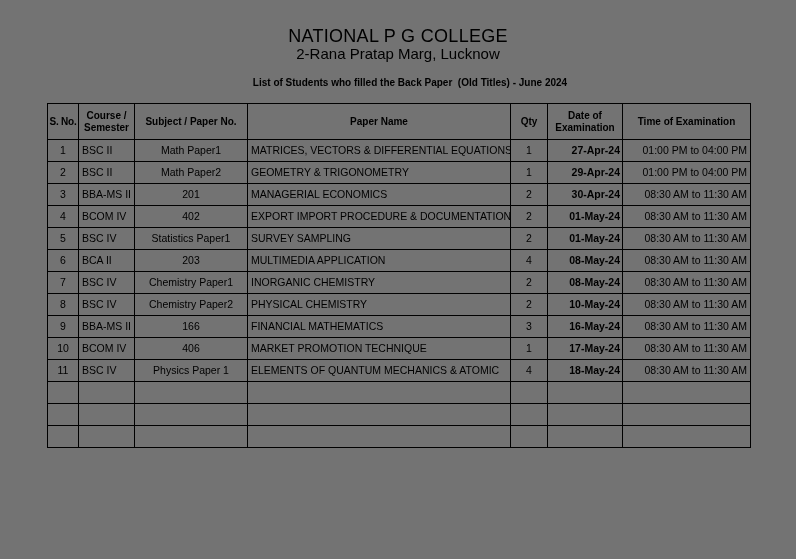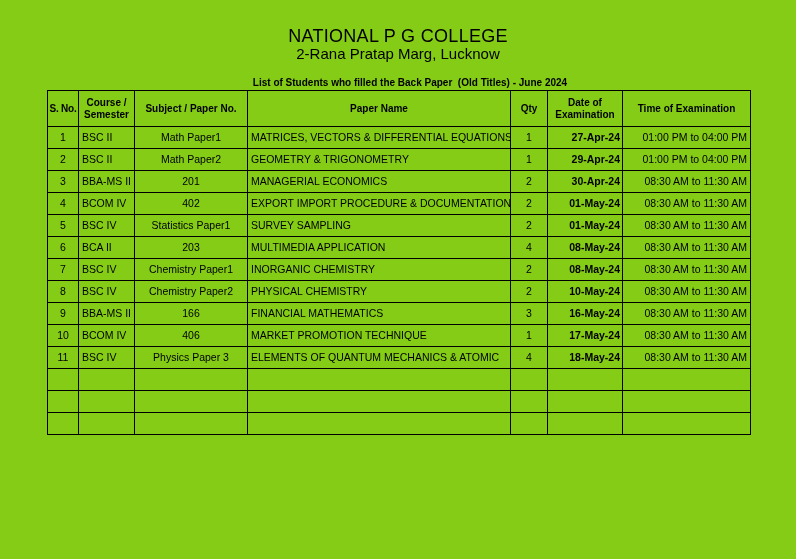--- a/index.html
+++ b/index.html
@@ -6,21 +6,21 @@
     margin: 0;
     padding: 0;
     background: #ffffff;
     font-family: "Liberation Sans", sans-serif;
     color: #000000;
   }
   .page {
     position: relative;
     width: 796px;
     height: 559px;
-    background: #84cc16;
+    background: #737373;
     overflow: hidden;
   }
   .doc-header { text-align: center; }
   .college-name {
     padding-top: 25px;
     font-size: 18px;
     line-height: 22px;
     letter-spacing: 0.3px;
   }
   .college-address {
@@ -29,21 +29,21 @@
   }
   .list-title {
     margin-top: 15px;
     font-size: 10px;
     line-height: 14px;
     font-weight: bold;
     white-space: pre-wrap;
     padding-left: 24px;
   }
   table.back-paper {
-    margin: 0 0 0 47px;
+    margin: 13px 0 0 47px;
     border-collapse: collapse;
     table-layout: fixed;
     width: 703px;
     font-size: 10.5px;
   }
   table.back-paper th,
   table.back-paper td {
     border: 1.5px solid #000000;
     padding: 0 2px;
     overflow: hidden;
@@ -201,21 +201,21 @@
           <td>BCOM IV</td>
           <td>406</td>
           <td>MARKET PROMOTION TECHNIQUE</td>
           <td>1</td>
           <td>17-May-24</td>
           <td>08:30 AM to 11:30 AM</td>
         </tr>
         <tr>
           <td>11</td>
           <td>BSC IV</td>
-          <td>Physics Paper 3</td>
+          <td>Physics Paper 1</td>
           <td>ELEMENTS OF QUANTUM MECHANICS &amp; ATOMIC</td>
           <td>4</td>
           <td>18-May-24</td>
           <td>08:30 AM to 11:30 AM</td>
         </tr>
         <tr>
           <td></td>
           <td></td>
           <td></td>
           <td></td>

